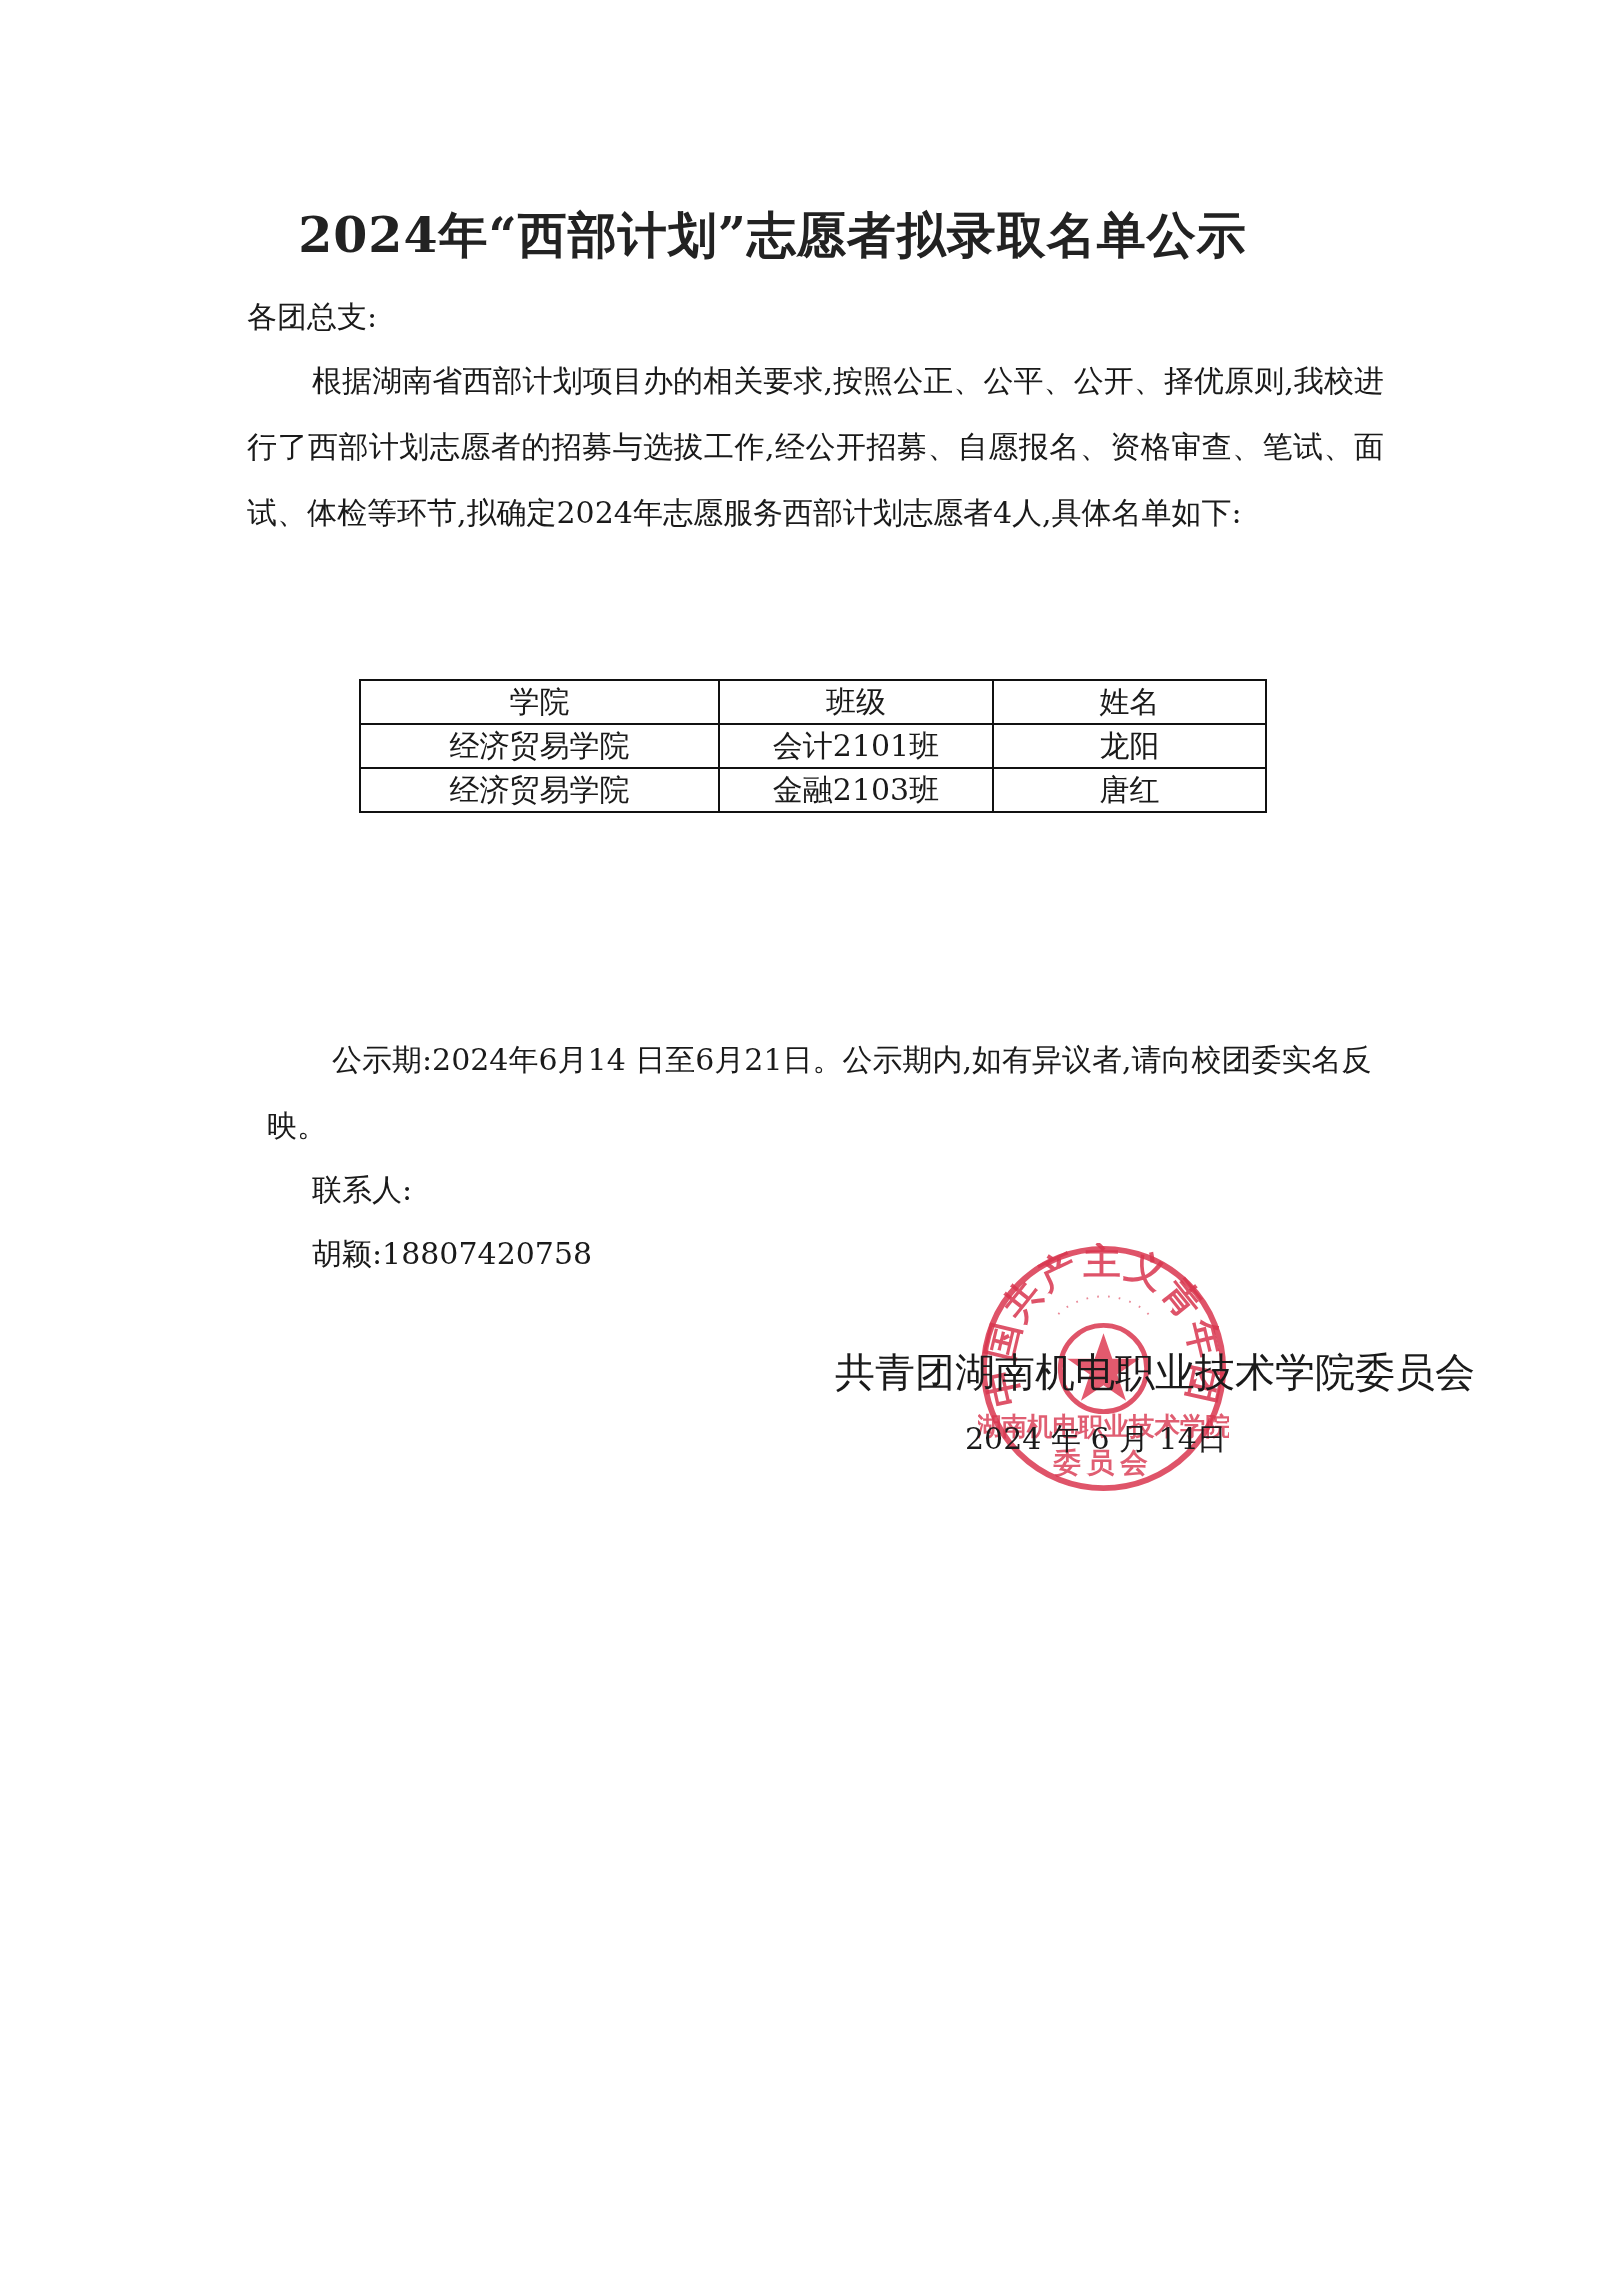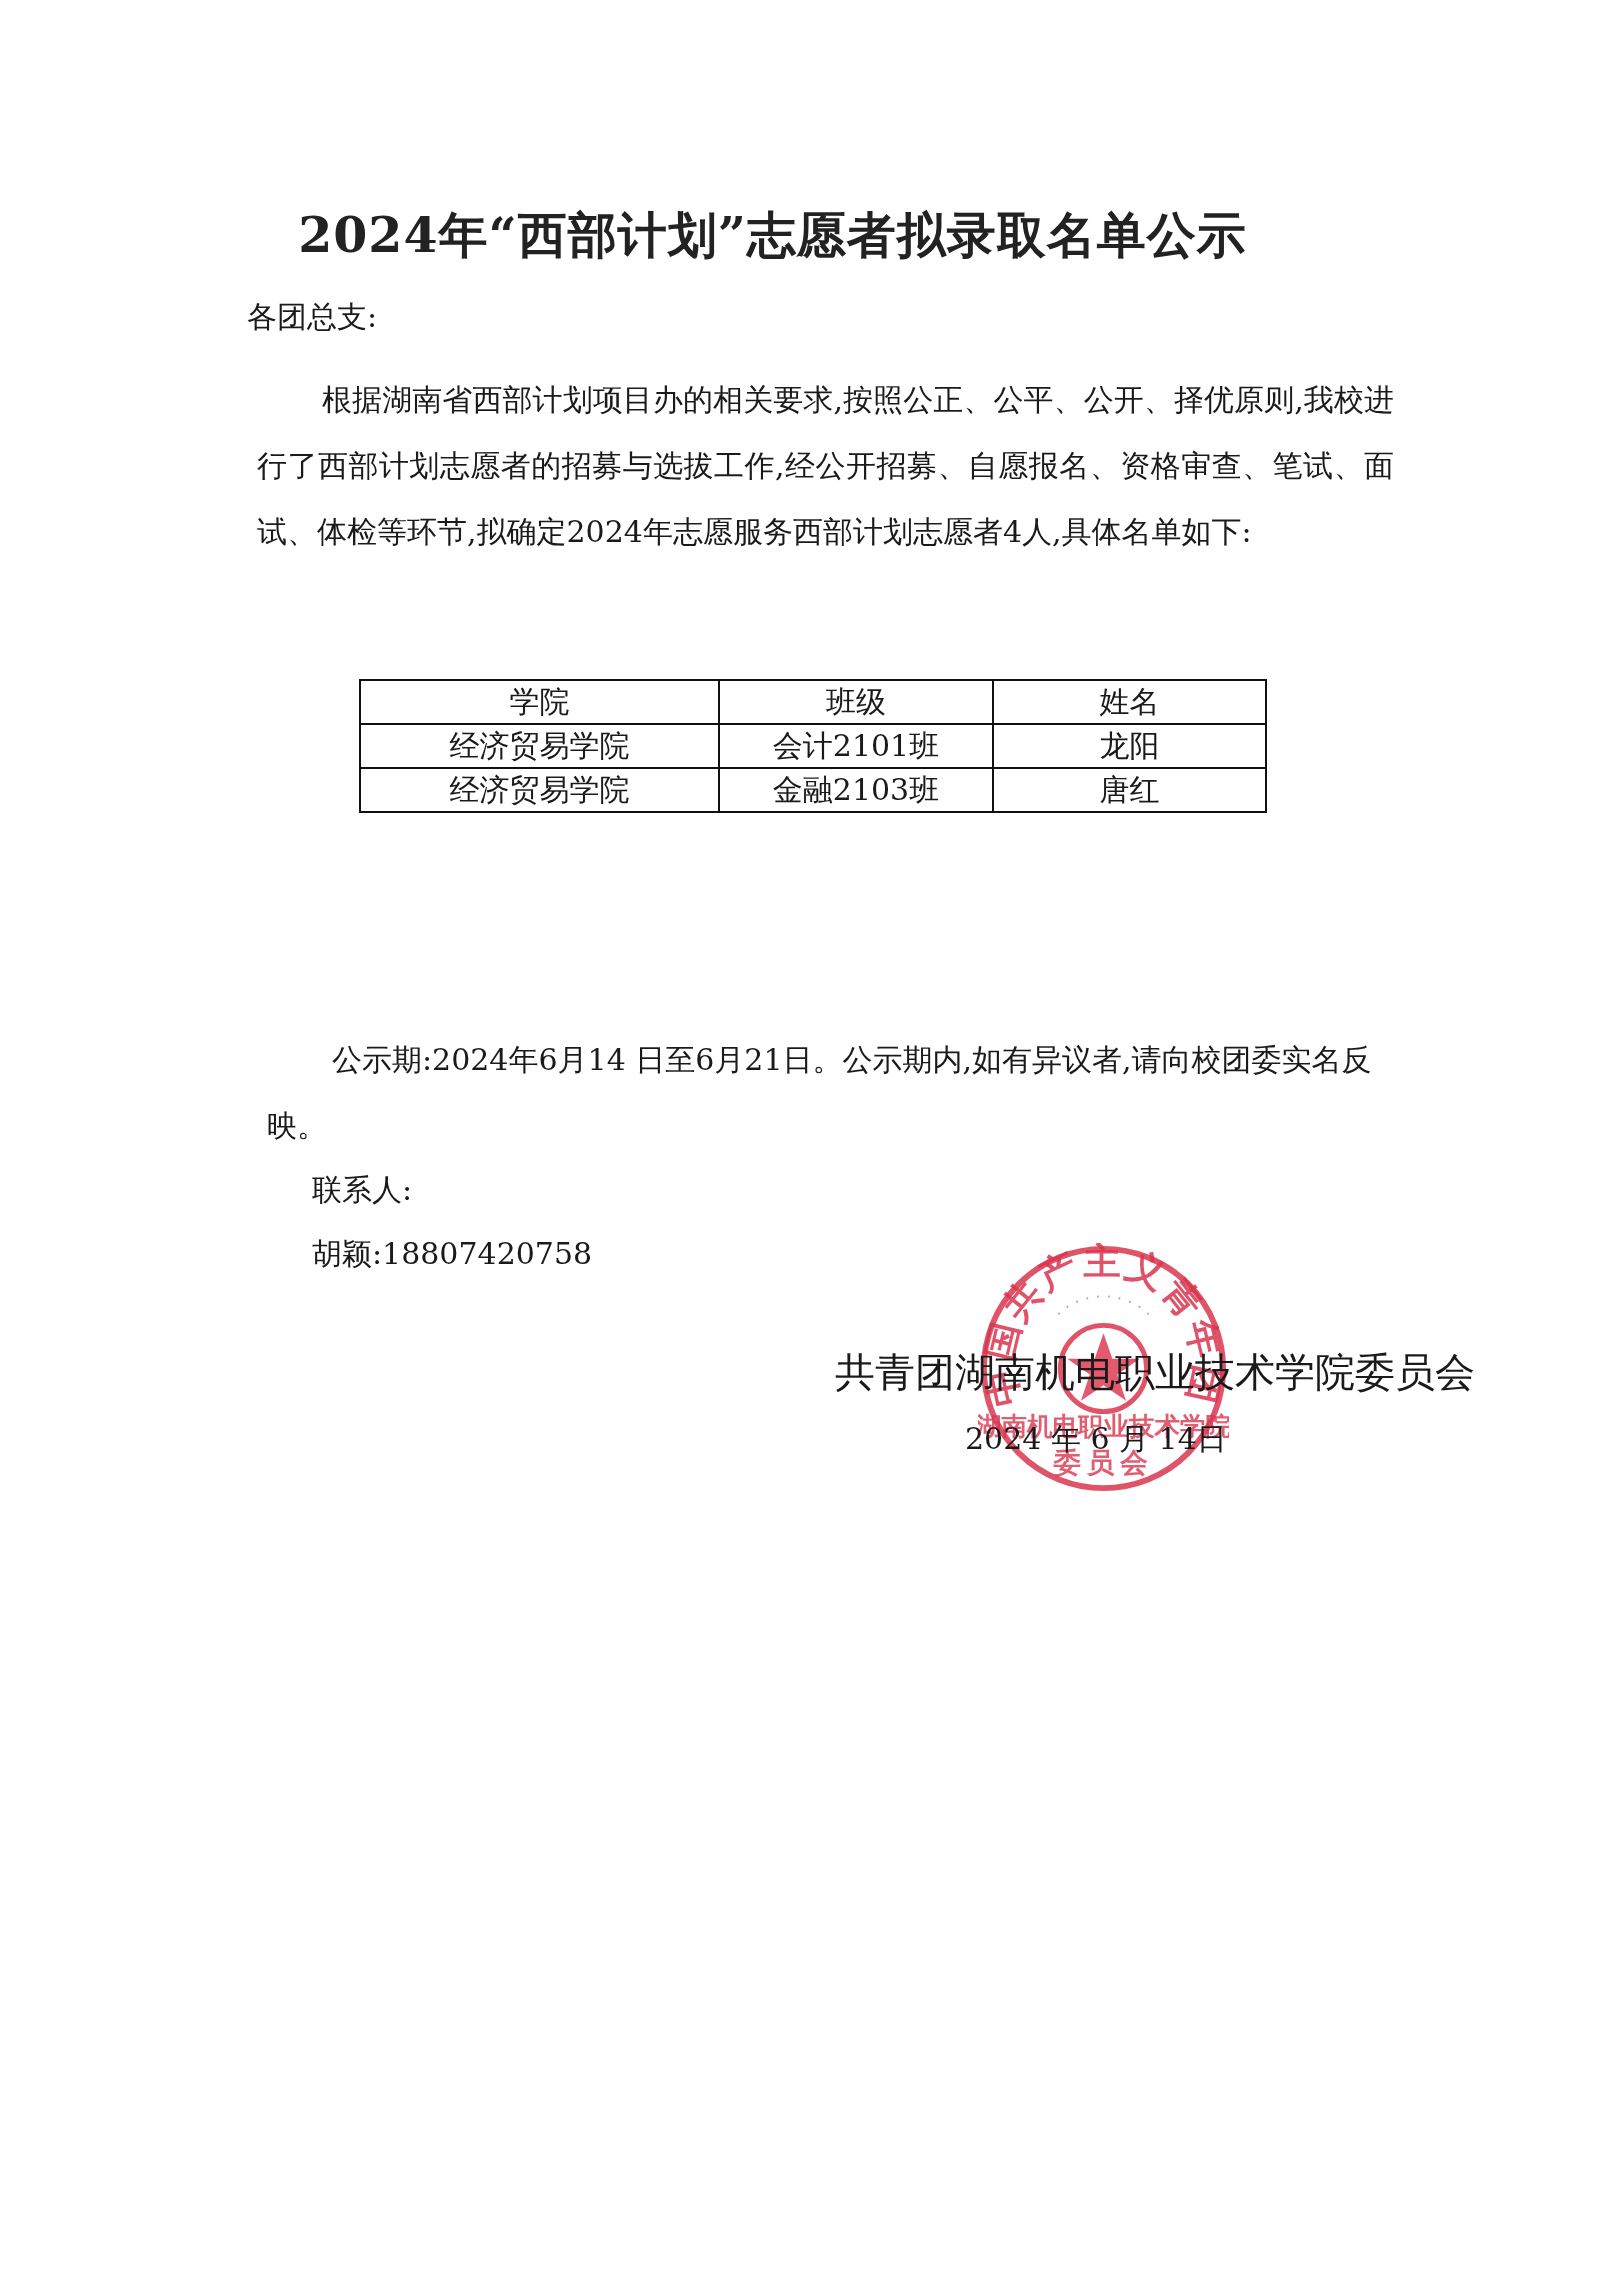--- a/index.html
+++ b/index.html
@@ -3,21 +3,21 @@
   <meta charset="utf-8">
   <style>
     html, body { margin: 0; padding: 0; background: #ffffff; }
     body { width: 1621px; height: 2293px; position: relative; overflow: hidden;
            font-family: "DejaVu Serif", "Liberation Serif", serif; color: #1a1a1a; }
     .title { position: absolute; left: 0; width: 1545px; top: 201px; text-align: center;
              font-size: 49px; font-weight: bold; letter-spacing: 1px; line-height: 69px;
              font-family: "DejaVu Serif", serif; color: #222; }
     .para { position: absolute; left: 247px; width: 1137px; font-size: 30px; line-height: 66px; }
     .salute { top: 284px; }
-    .body1 { top: 367px; text-indent: 65px; text-align: justify; margin-left: 10px; }
+    .body1 { top: 348px; text-indent: 65px; text-align: justify; }
     .notice { top: 1027px; text-indent: 65px; margin-left: 20px; }
     .contact-label { top: 1157px; left: 312px; }
     .contact-person { top: 1221px; left: 312px; }
     table.roster { position: absolute; left: 359px; top: 679px; border-collapse: collapse;
                    font-size: 30px; }
     table.roster td { border: 2.9px solid #111; height: 42px; text-align: center; padding: 0;
                       line-height: 42px; }
     table.roster td.c1 { width: 357px; margin-top: 40px; }
     table.roster td.c2 { width: 272px; }
     table.roster td.c3 { width: 271px; }

